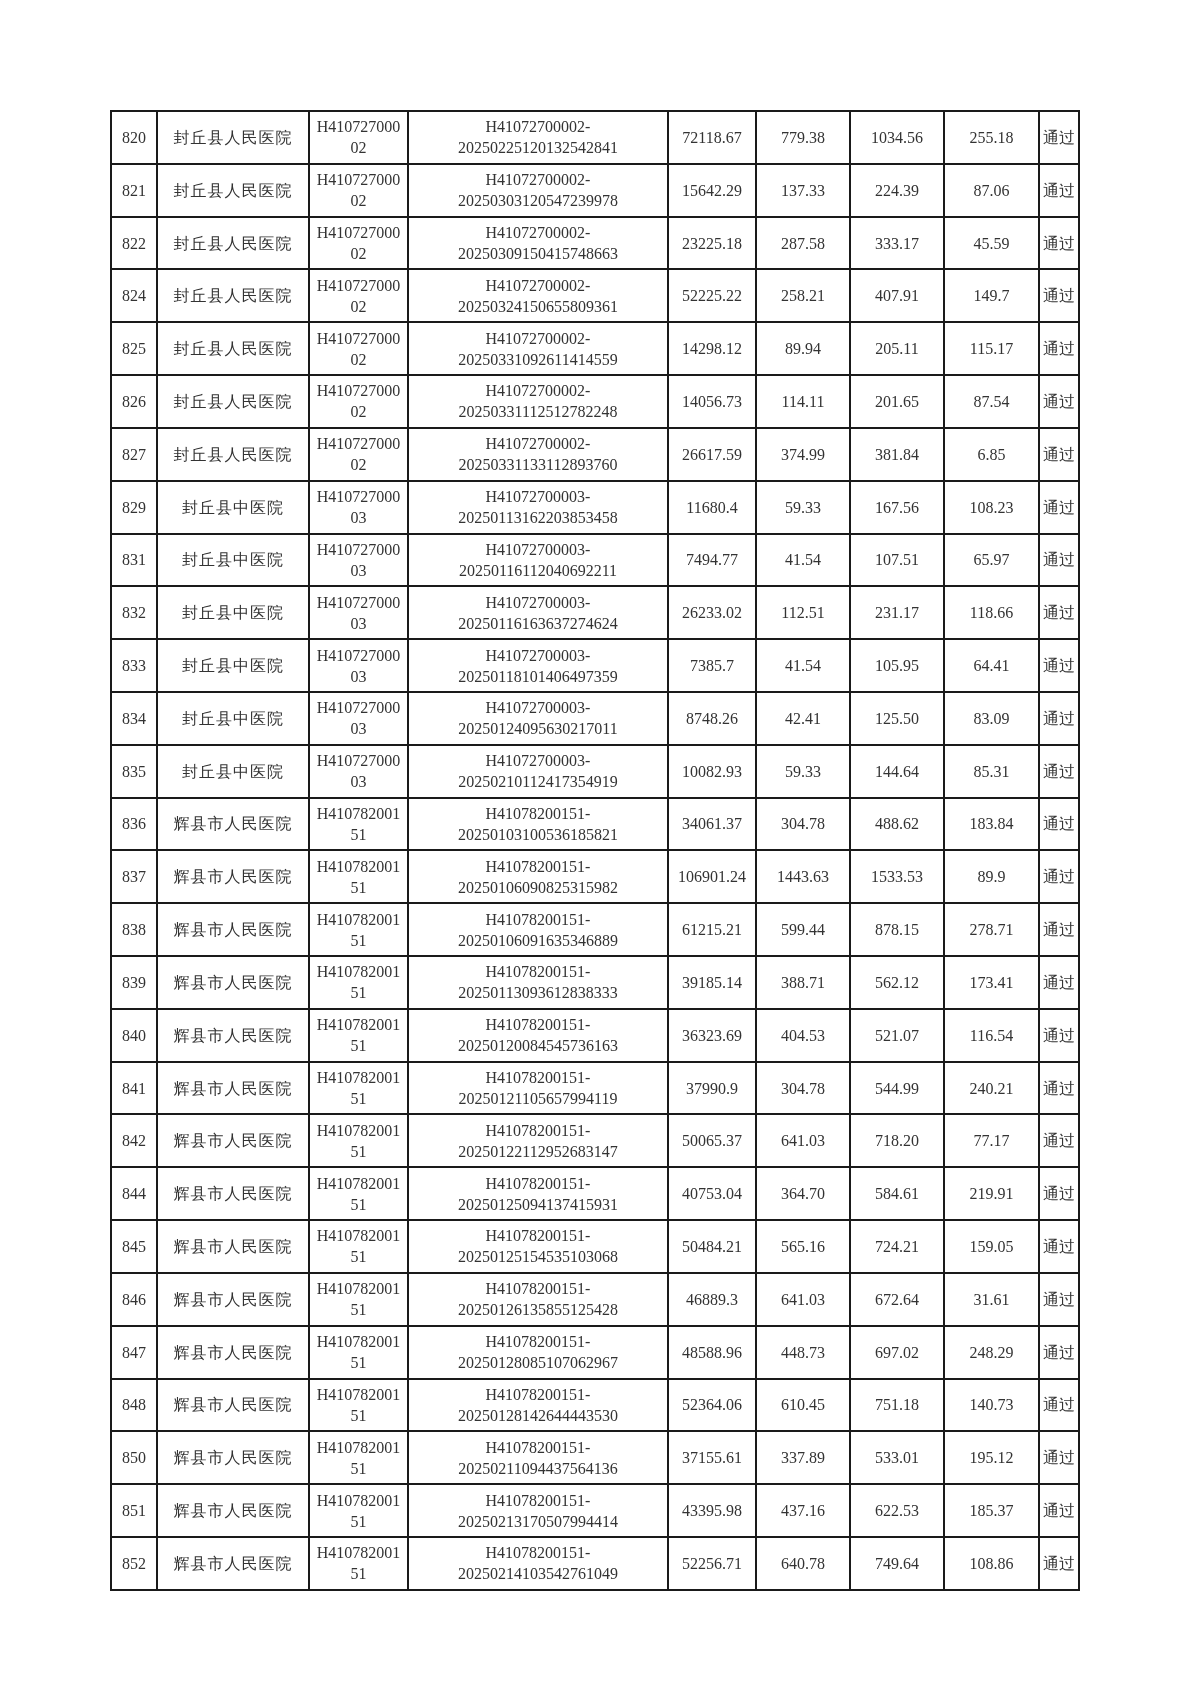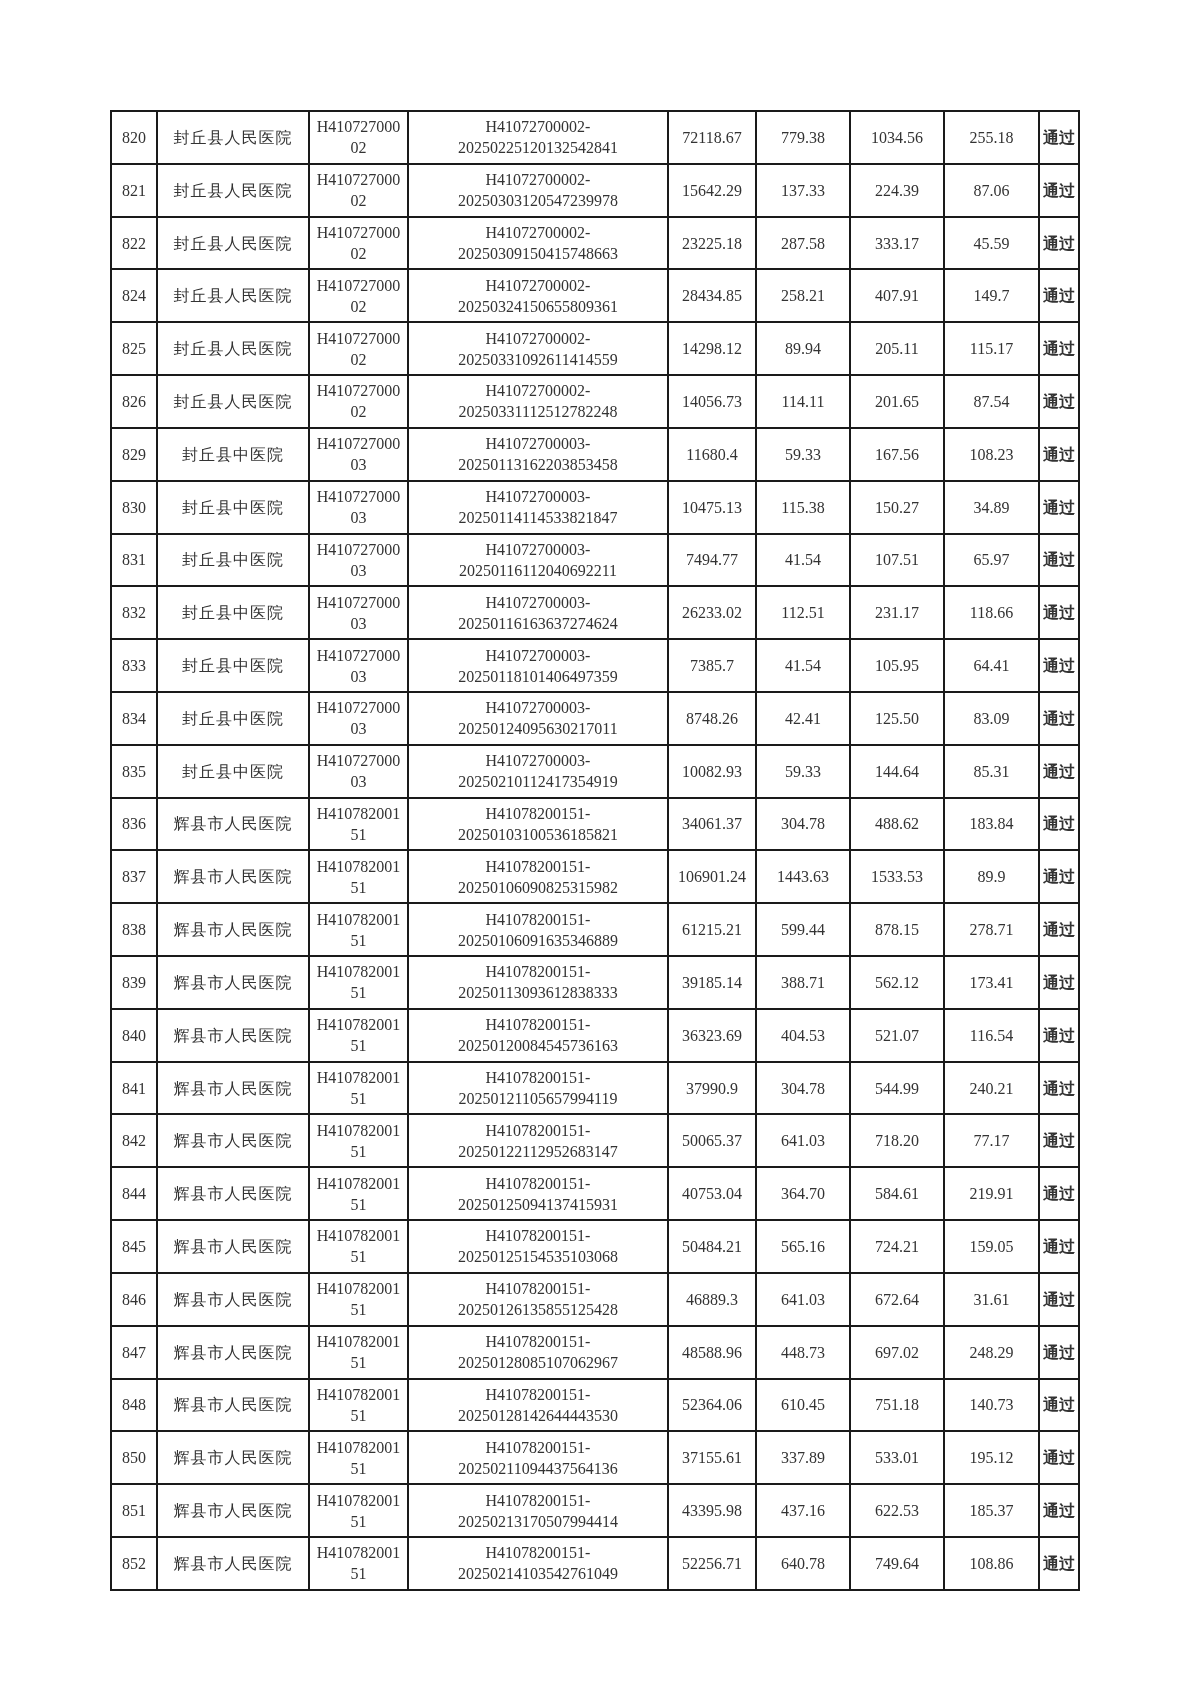--- a/index.html
+++ b/index.html
@@ -38,21 +38,20 @@
     word-break: break-all;
   }
   td.hospital {
     font-size: 17px;
     letter-spacing: 1px;
   }
   td.status {
     font-size: 17px;
     padding: 0;
     letter-spacing: 0;
-    font-weight: bold;
   }
 </style>
 </head>
 <body data-name="settlement-table-page">
 
 <table data-name="settlement-table">
   <colgroup>
     <col style="width:46px">
     <col style="width:152px">
     <col style="width:99px">
@@ -103,21 +102,21 @@
         <td data-name="cell-amount-4">45.59</td>
         <td data-name="cell-status" class="status">通过</td>
       </tr>
       <tr data-name="table-row">
         <td data-name="cell-seq">824</td>
         <td data-name="cell-hospital-name" class="hospital">封丘县人民医院</td>
         <td data-name="cell-org-code" class="two-line">H410727000
 02</td>
         <td data-name="cell-settlement-id" class="two-line">H41072700002-
 20250324150655809361</td>
-        <td data-name="cell-amount-1">28434.85</td>
+        <td data-name="cell-amount-1">52225.22</td>
         <td data-name="cell-amount-2">258.21</td>
         <td data-name="cell-amount-3">407.91</td>
         <td data-name="cell-amount-4">149.7</td>
         <td data-name="cell-status" class="status">通过</td>
       </tr>
       <tr data-name="table-row">
         <td data-name="cell-seq">825</td>
         <td data-name="cell-hospital-name" class="hospital">封丘县人民医院</td>
         <td data-name="cell-org-code" class="two-line">H410727000
 02</td>
@@ -136,46 +135,46 @@
 02</td>
         <td data-name="cell-settlement-id" class="two-line">H41072700002-
 20250331112512782248</td>
         <td data-name="cell-amount-1">14056.73</td>
         <td data-name="cell-amount-2">114.11</td>
         <td data-name="cell-amount-3">201.65</td>
         <td data-name="cell-amount-4">87.54</td>
         <td data-name="cell-status" class="status">通过</td>
       </tr>
       <tr data-name="table-row">
+        <td data-name="cell-seq">827</td>
+        <td data-name="cell-hospital-name" class="hospital">封丘县人民医院</td>
+        <td data-name="cell-org-code" class="two-line">H410727000
+02</td>
+        <td data-name="cell-settlement-id" class="two-line">H41072700002-
+20250331133112893760</td>
+        <td data-name="cell-amount-1">26617.59</td>
+        <td data-name="cell-amount-2">374.99</td>
+        <td data-name="cell-amount-3">381.84</td>
+        <td data-name="cell-amount-4">6.85</td>
+        <td data-name="cell-status" class="status">通过</td>
+      </tr>
+      <tr data-name="table-row">
         <td data-name="cell-seq">829</td>
         <td data-name="cell-hospital-name" class="hospital">封丘县中医院</td>
         <td data-name="cell-org-code" class="two-line">H410727000
 03</td>
         <td data-name="cell-settlement-id" class="two-line">H41072700003-
 20250113162203853458</td>
         <td data-name="cell-amount-1">11680.4</td>
         <td data-name="cell-amount-2">59.33</td>
         <td data-name="cell-amount-3">167.56</td>
         <td data-name="cell-amount-4">108.23</td>
         <td data-name="cell-status" class="status">通过</td>
       </tr>
       <tr data-name="table-row">
-        <td data-name="cell-seq">830</td>
-        <td data-name="cell-hospital-name" class="hospital">封丘县中医院</td>
-        <td data-name="cell-org-code" class="two-line">H410727000
-03</td>
-        <td data-name="cell-settlement-id" class="two-line">H41072700003-
-20250114114533821847</td>
-        <td data-name="cell-amount-1">10475.13</td>
-        <td data-name="cell-amount-2">115.38</td>
-        <td data-name="cell-amount-3">150.27</td>
-        <td data-name="cell-amount-4">34.89</td>
-        <td data-name="cell-status" class="status">通过</td>
-      </tr>
-      <tr data-name="table-row">
         <td data-name="cell-seq">831</td>
         <td data-name="cell-hospital-name" class="hospital">封丘县中医院</td>
         <td data-name="cell-org-code" class="two-line">H410727000
 03</td>
         <td data-name="cell-settlement-id" class="two-line">H41072700003-
 20250116112040692211</td>
         <td data-name="cell-amount-1">7494.77</td>
         <td data-name="cell-amount-2">41.54</td>
         <td data-name="cell-amount-3">107.51</td>
         <td data-name="cell-amount-4">65.97</td>

